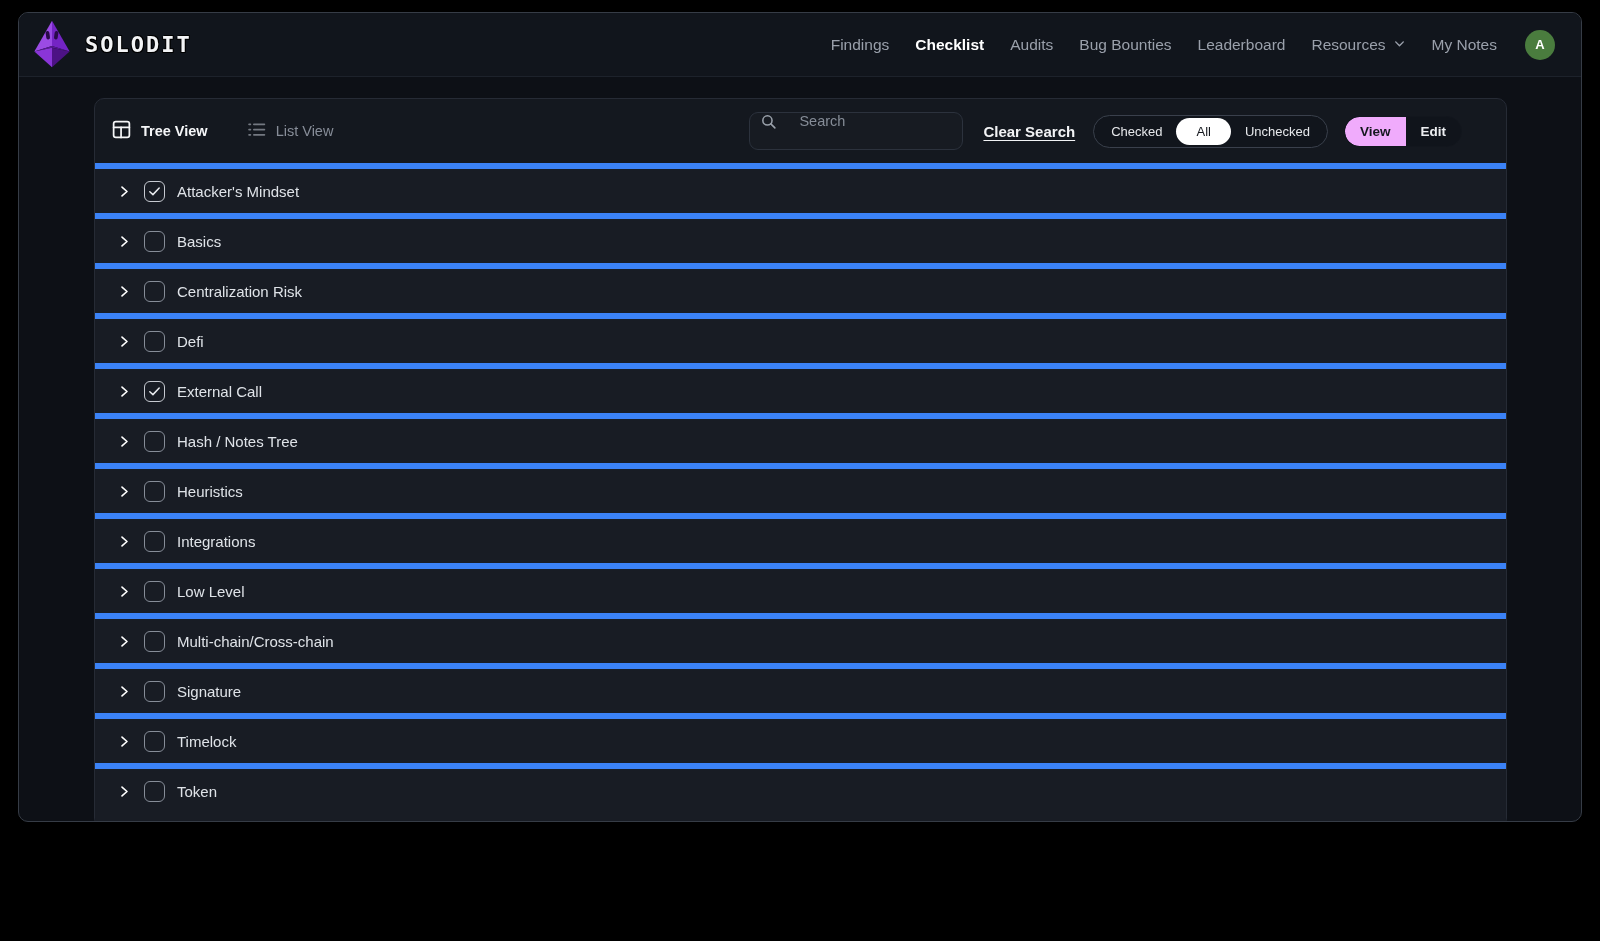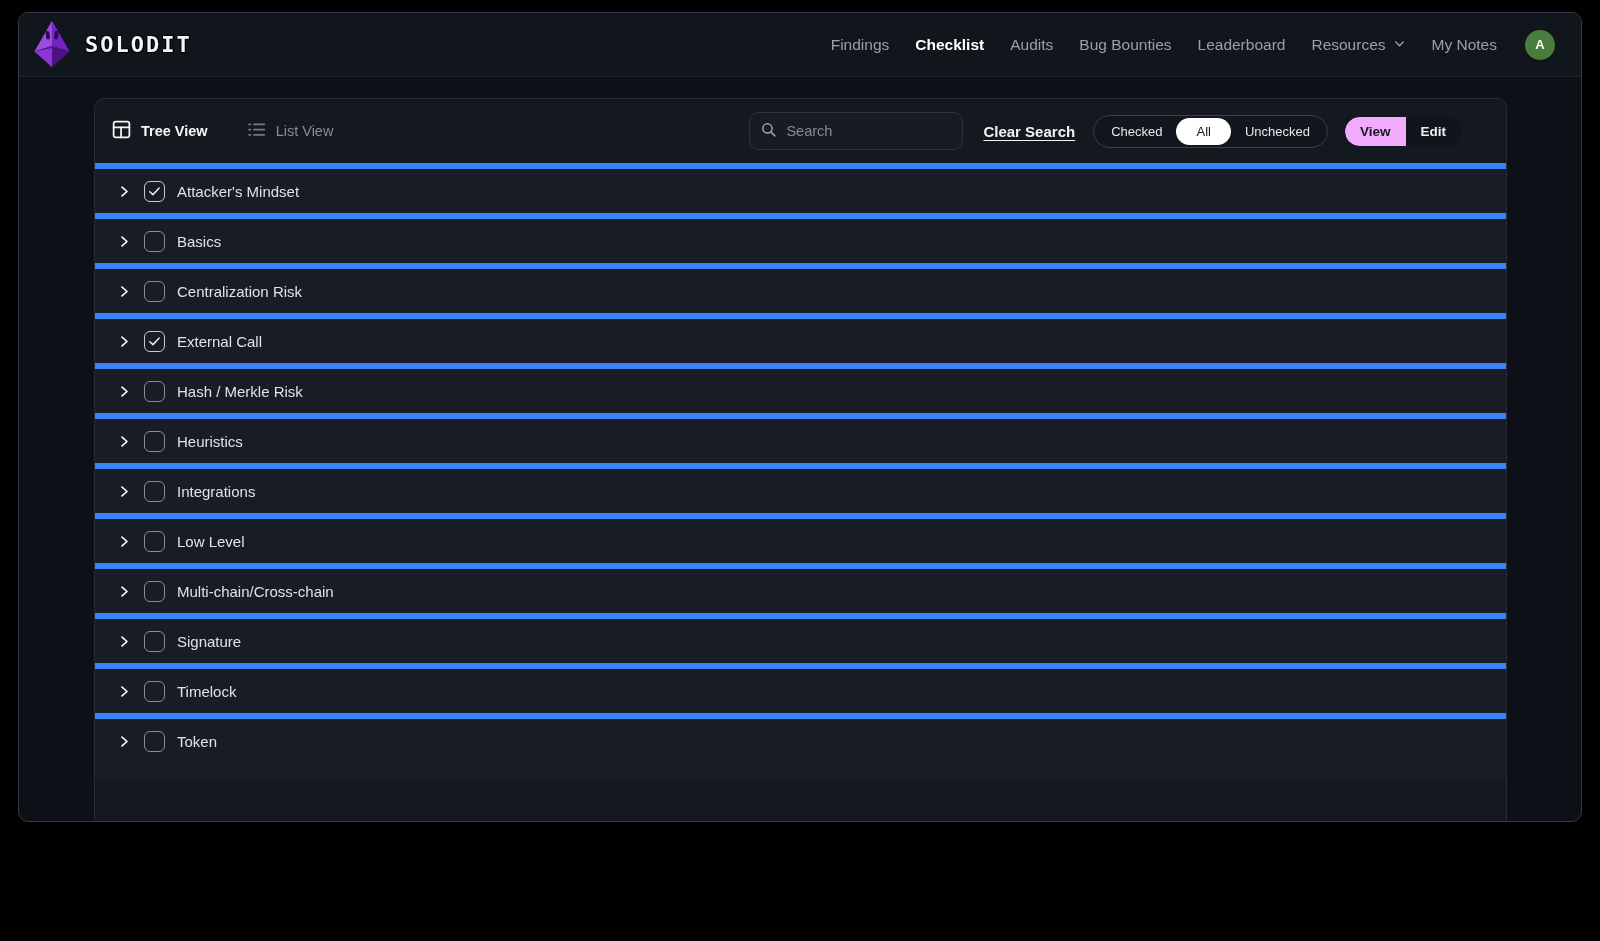--- a/index.html
+++ b/index.html
@@ -33,21 +33,21 @@
   .toolbar { height:64px; display:flex; align-items:center; padding:0 44px 0 16px; }
   .viewtab { display:flex; align-items:center; gap:9px; cursor:pointer; }
   .viewtab .vt-label { font-size:14.5px; }
   .viewtab.active .vt-label { color:#f5f6f8; font-weight:bold; }
   .viewtab.inactive { margin-left:38px; }
   .viewtab.inactive .vt-label { color:#878d98; }
   .viewtab.inactive svg { opacity:.62; }
 
   .searchbox { margin-left:auto; width:214px; height:38px; border:1px solid #2c323d;
                border-radius:9px; background:rgba(255,255,255,0.015);
-               display:flex; align-items:center; padding:0 10px; gap:9px; }
+               display:flex; align-items:flex-start; padding:0 10px; gap:22px; }
   .searchbox input { background:transparent; border:none; outline:none; width:100%;
                      color:#dfe2e7; font-size:14.5px; font-family:"Liberation Sans", sans-serif; }
   .searchbox input::placeholder { color:#858c97; }
 
   .clear-checked { margin-left:20px; color:#f2f3f5; font-size:15px; font-weight:bold;
                    text-decoration:underline; text-underline-offset:3px; cursor:pointer;
                    white-space:nowrap; }
 
   .seg { margin-left:18px; height:33px; border:1px solid #3a404c; border-radius:17px;
          display:flex; align-items:center; padding:0 3px; background:#11151c; }
@@ -209,35 +209,44 @@
           </span>
           <span class="cb"></span>
           <span class="rlabel">Centralization Risk</span>
         </div>
         <div class="row">
           <span class="chev">
             <svg width="15" height="15" viewBox="0 0 24 24" fill="none" stroke="#ffffff" stroke-width="2.6" stroke-linecap="round" stroke-linejoin="round">
               <polyline points="8,5 16,12 8,19"></polyline>
             </svg>
           </span>
+          <span class="cb"></span>
+          <span class="rlabel">Defi</span>
+        </div>
+        <div class="row">
+          <span class="chev">
+            <svg width="15" height="15" viewBox="0 0 24 24" fill="none" stroke="#ffffff" stroke-width="2.6" stroke-linecap="round" stroke-linejoin="round">
+              <polyline points="8,5 16,12 8,19"></polyline>
+            </svg>
+          </span>
           <span class="cb checked">
             <svg width="15" height="15" viewBox="0 0 24 24" fill="none" stroke="#e8eaee" stroke-width="2.4" stroke-linecap="round" stroke-linejoin="round">
               <polyline points="4.5,12.5 9.5,17 19.5,6.5"></polyline>
             </svg>
           </span>
           <span class="rlabel">External Call</span>
         </div>
         <div class="row">
           <span class="chev">
             <svg width="15" height="15" viewBox="0 0 24 24" fill="none" stroke="#ffffff" stroke-width="2.6" stroke-linecap="round" stroke-linejoin="round">
               <polyline points="8,5 16,12 8,19"></polyline>
             </svg>
           </span>
           <span class="cb"></span>
-          <span class="rlabel">Hash / Merkle Risk</span>
+          <span class="rlabel">Hash / Notes Tree</span>
         </div>
         <div class="row">
           <span class="chev">
             <svg width="15" height="15" viewBox="0 0 24 24" fill="none" stroke="#ffffff" stroke-width="2.6" stroke-linecap="round" stroke-linejoin="round">
               <polyline points="8,5 16,12 8,19"></polyline>
             </svg>
           </span>
           <span class="cb"></span>
           <span class="rlabel">Heuristics</span>
         </div>

